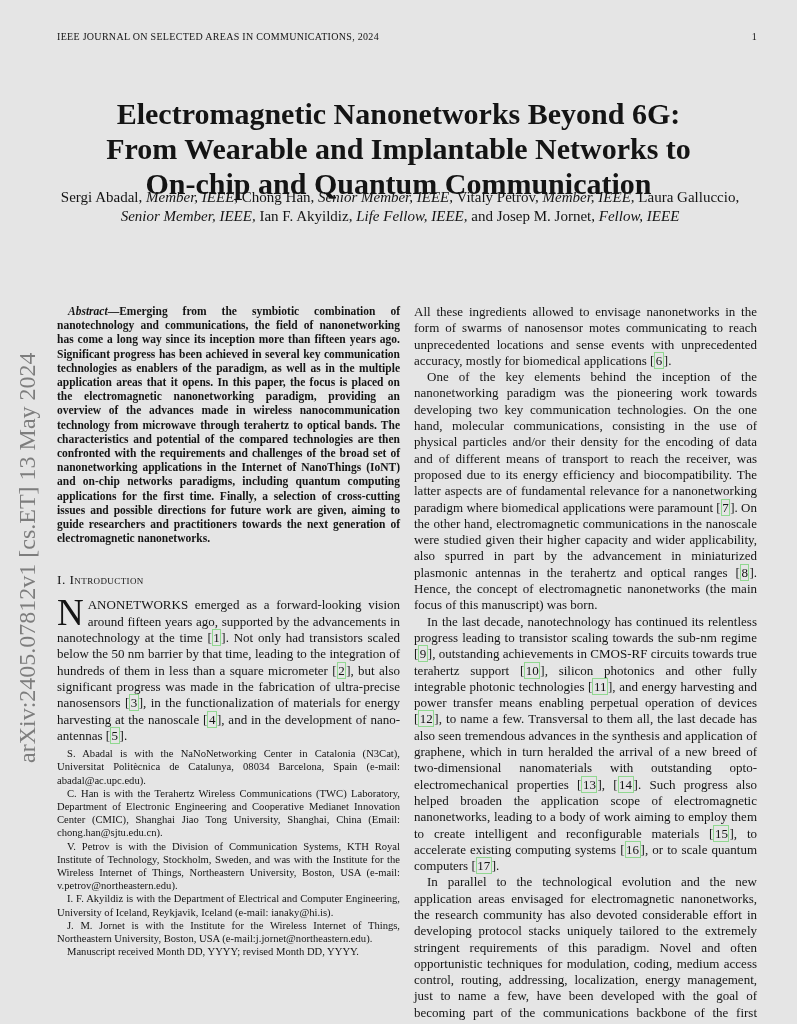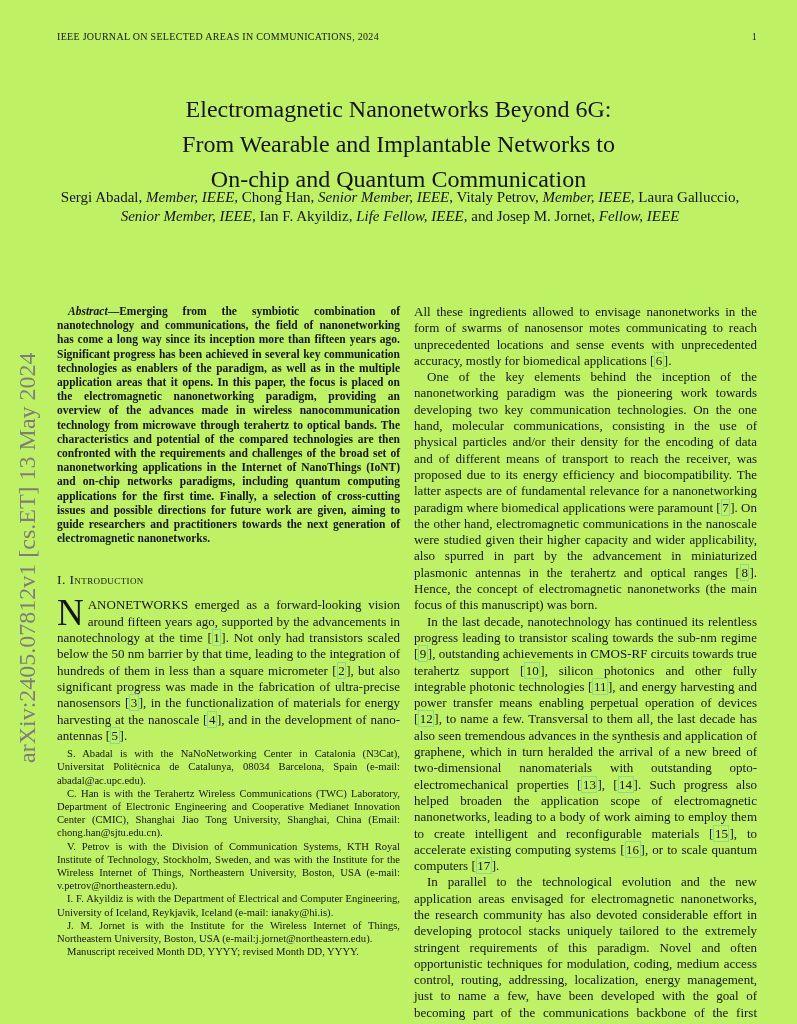--- a/index.html
+++ b/index.html
@@ -3,42 +3,42 @@
 <meta charset="utf-8">
 <style>
   :root{
     --cite-color:#90d890;
     --arxiv-color:#7d7d7d;
   }
   html,body{margin:0;padding:0;background:#ffffff;}
   .page{
     position:relative;
     width:797px;height:1024px;
-    background:#bef264;
+    background:#e5e5e5;
     font-family:"Liberation Serif",serif;
     color:#141414;
     overflow:hidden;
   }
   
   .running-head{
     position:absolute;top:31px;left:57px;width:700px;
     display:flex;justify-content:space-between;
     font-size:10px;letter-spacing:0.3px;
   }
   
   .arxiv-label{
     position:absolute;left:14px;top:763px;
     transform:rotate(-90deg);transform-origin:0 0;
     white-space:nowrap;
     font-size:24px;color:var(--arxiv-color);
   }
   
   .title{
     position:absolute;top:76px;left:0;width:797px;
-    text-align:center;font-size:24px;line-height:35px;font-weight:400;
+    text-align:center;font-size:30px;line-height:35px;font-weight:700;
   }
   .title span{display:block;}
   
   .authors{
     position:absolute;top:188px;left:55px;width:690px;
     text-align:center;font-size:15px;line-height:19px;
   }
   
   .columns{
     position:absolute;top:273px;left:57px;width:700px;

